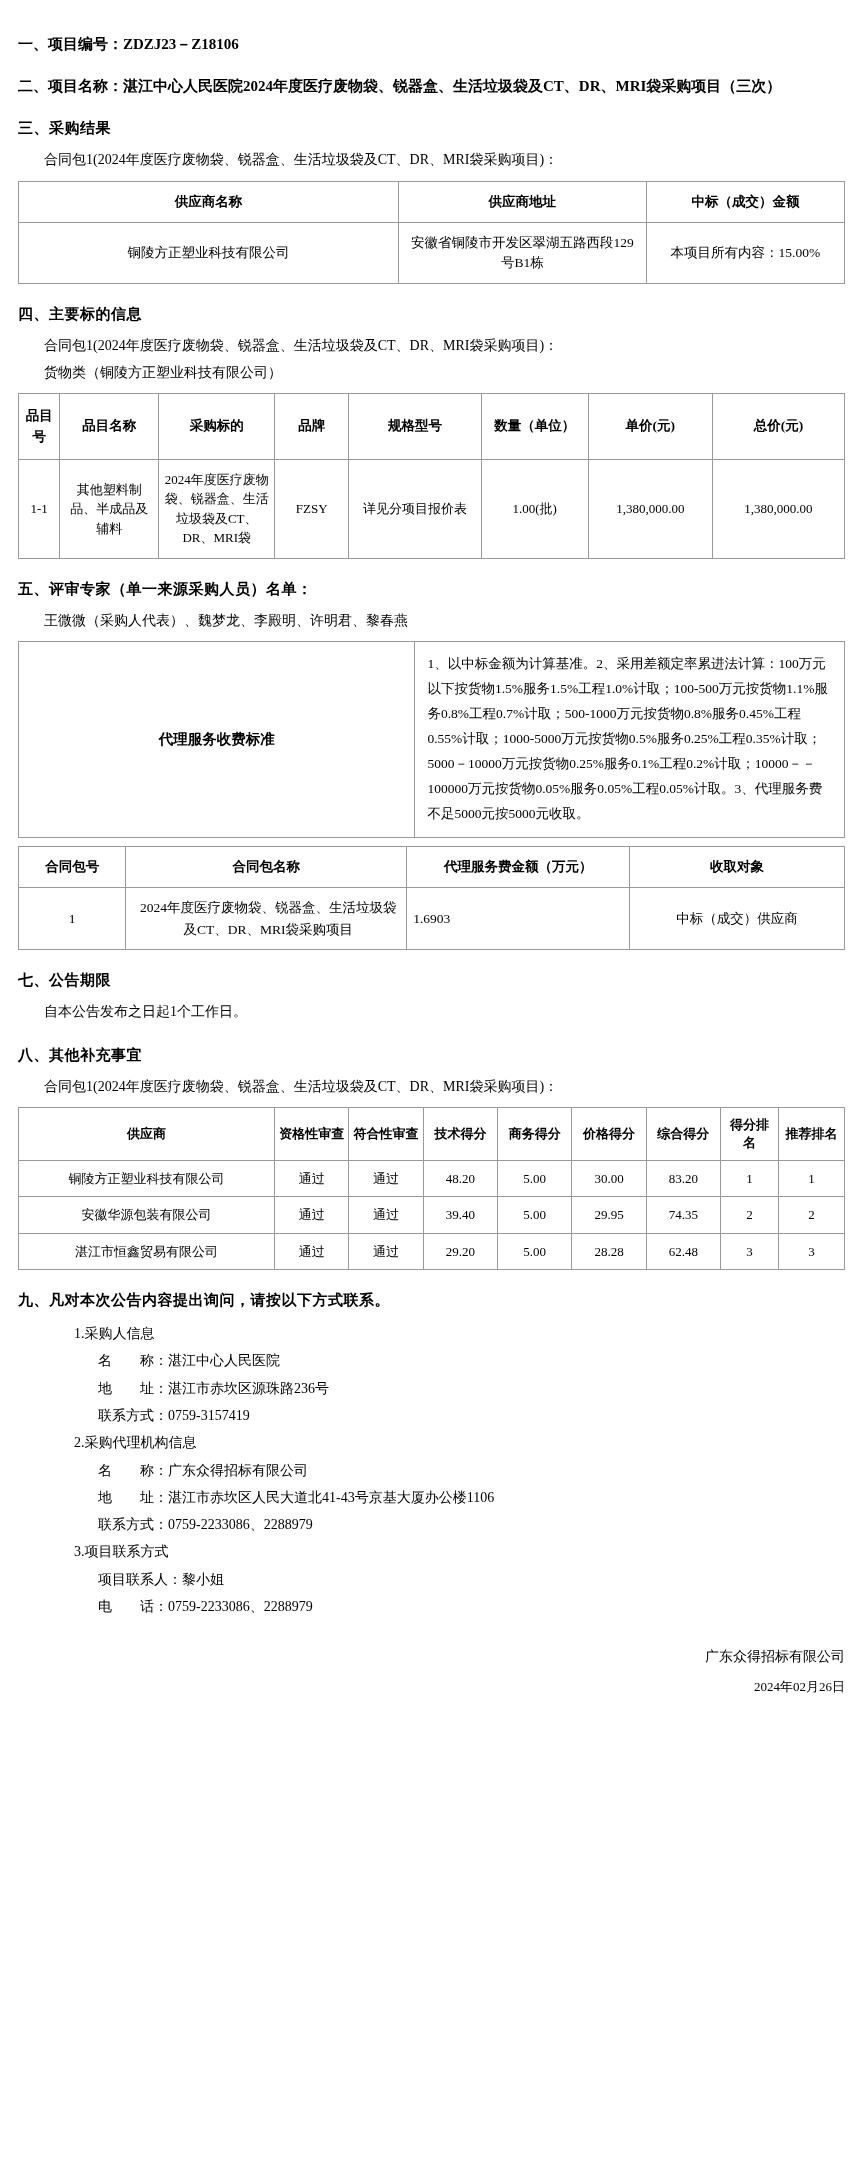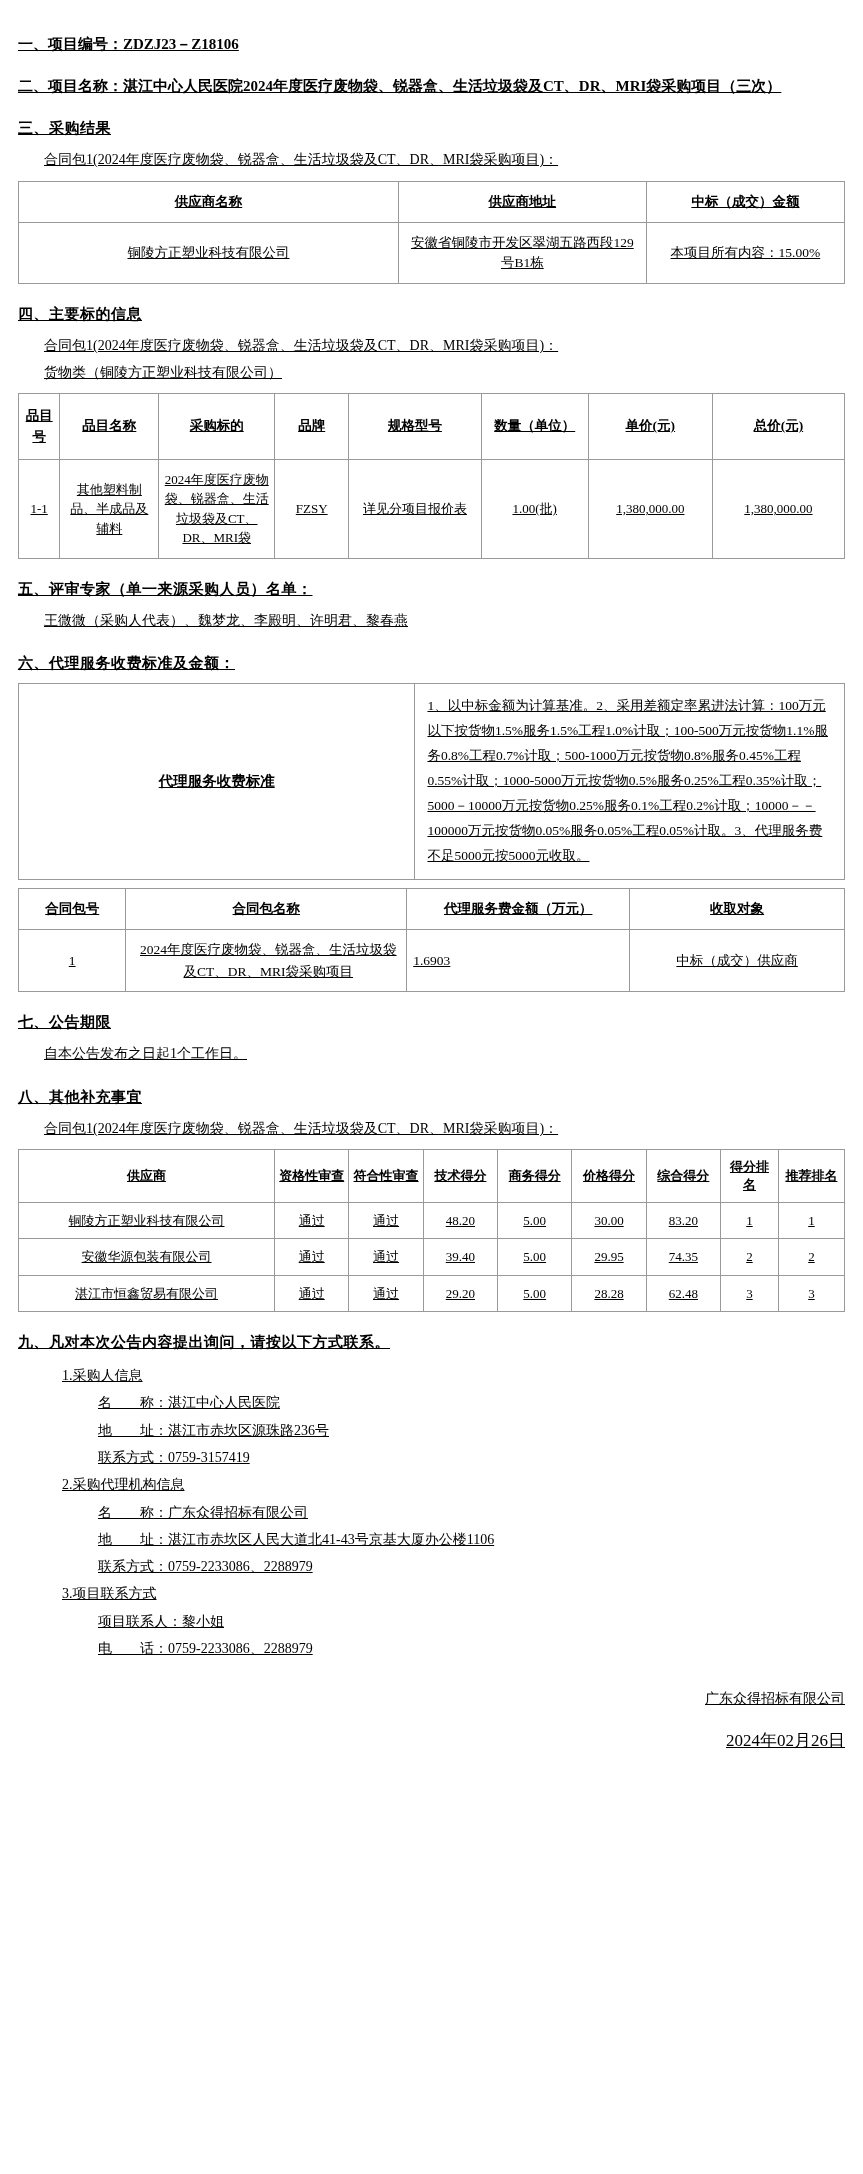--- a/index.html
+++ b/index.html
@@ -13,21 +13,20 @@
     color: #000000;
     font-size: 14px;
     line-height: 1.6;
   }
   .page {
     width: 863px;
     min-height: 2174px;
     box-sizing: border-box;
     padding: 14px 18px 10px 18px;
     position: relative;
-    text-decoration: underline;
   }
   .sec-title {
     font-weight: bold;
     font-size: 15px;
     margin: 18px 0 8px 0;
     letter-spacing: 0.5px;
   }
   .para {
     margin: 6px 0 6px 26px;
     font-size: 14px;
@@ -81,31 +80,31 @@
     font-size: 13.5px;
     padding: 10px 12px;
   }
   .fee-table2 th { padding: 10px 6px; }
   .fee-table2 td { padding: 9px 6px; }
   .fee-table2 td.name-cell { text-align: center; padding-left: 10px; line-height: 1.6; }
   .fee-table2 td.amount-cell { text-align: left; padding-right: 16px; }
   .score-table th { padding: 8px 3px; font-size: 13px; line-height: 1.35; }
   .score-table td { padding: 8px 3px; font-size: 13px; }
   .contact-block { margin-left: 40px; font-size: 14px; line-height: 1.95; }
-  .contact-item { margin-left: 4px; }
+  .contact-item { margin-left: 16px; }
   .contact-sub { margin-left: 40px; }
   .footer-right {
     text-align: right;
     margin-top: 26px;
     font-size: 14px;
   }
   .footer-date {
     text-align: right;
-    margin-top: 16px;
-    font-size: 17px;
+    margin-top: 8px;
+    font-size: 13px;
   }
 </style>
 </head>
 <body>
 
 <div class="page">
 
   <div class="sec-line first">
     <span>一、项目编号：</span><span class="val">ZDZJ23－Z18106</span>
   </div>
@@ -161,21 +160,20 @@
         <td>1.00(批)</td>
         <td>1,380,000.00</td>
         <td>1,380,000.00</td>
       </tr>
     </tbody>
   </table>
 
   <div class="sec-title">五、评审专家（单一来源采购人员）名单：</div>
   <div class="para">王微微（采购人代表）、魏梦龙、李殿明、许明君、黎春燕</div>
 
-  <div class="sec-title">六、代理服务收费标准及金额：</div>
 
   <table class="fee-table">
     <tbody>
       <tr>
         <td class="label-cell">代理服务收费标准</td>
         <td class="desc-cell">1、以中标金额为计算基准。2、采用差额定率累进法计算：100万元以下按货物1.5%服务1.5%工程1.0%计取；100-500万元按货物1.1%服务0.8%工程0.7%计取；500-1000万元按货物0.8%服务0.45%工程0.55%计取；1000-5000万元按货物0.5%服务0.25%工程0.35%计取；5000－10000万元按货物0.25%服务0.1%工程0.2%计取；10000－－100000万元按货物0.05%服务0.05%工程0.05%计取。3、代理服务费不足5000元按5000元收取。</td>
       </tr>
     </tbody>
   </table>
 

